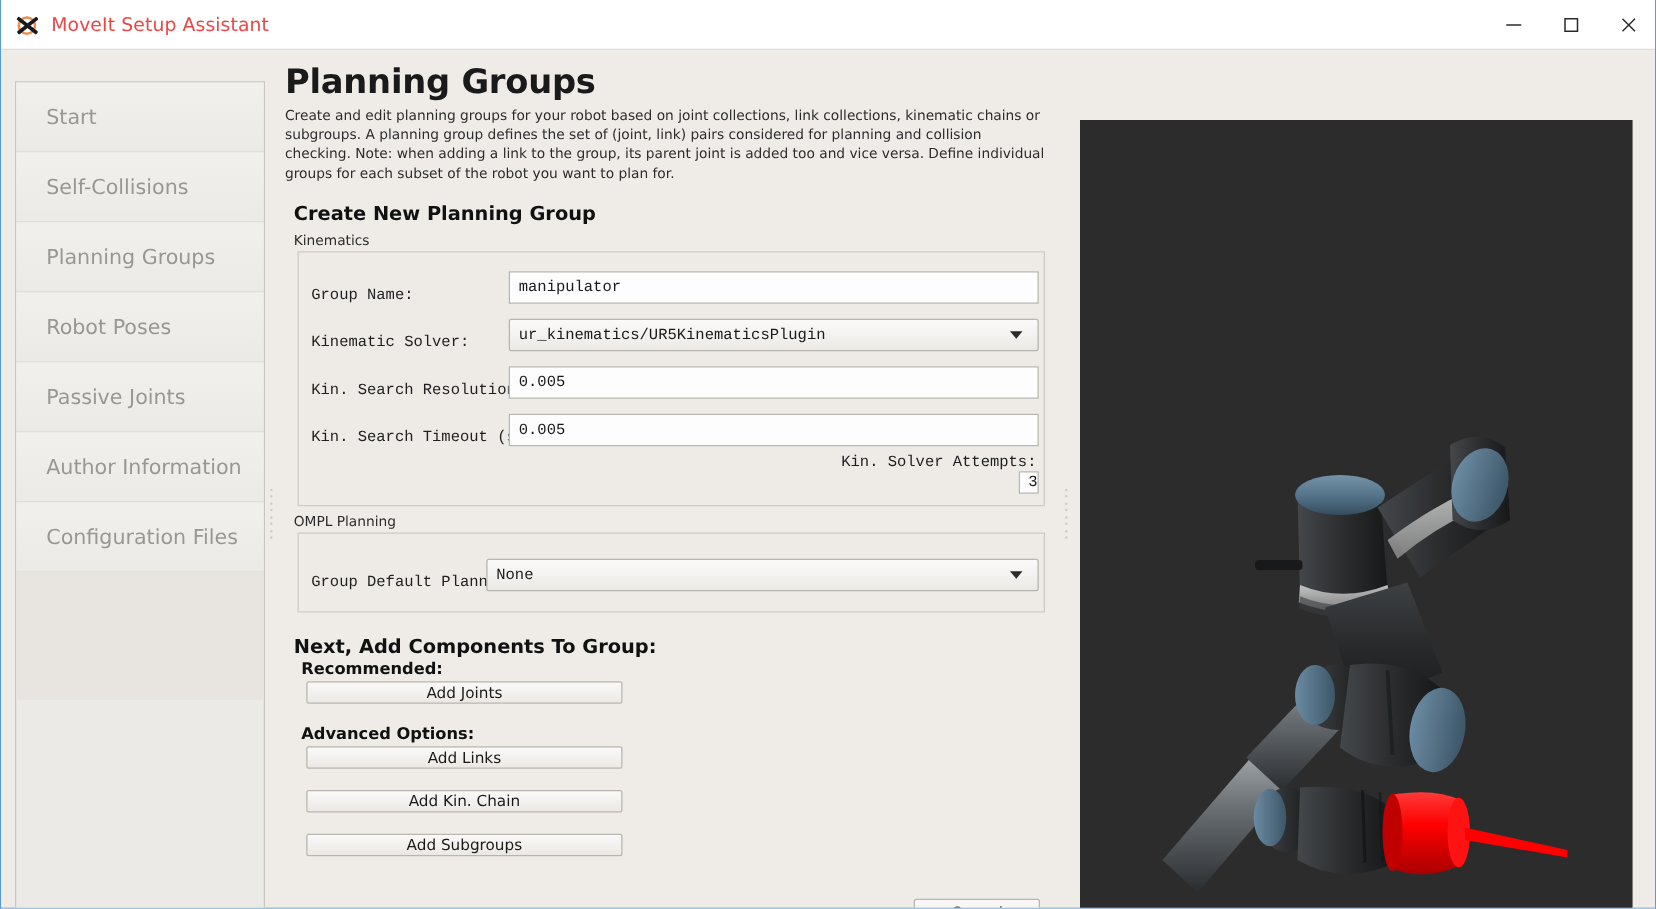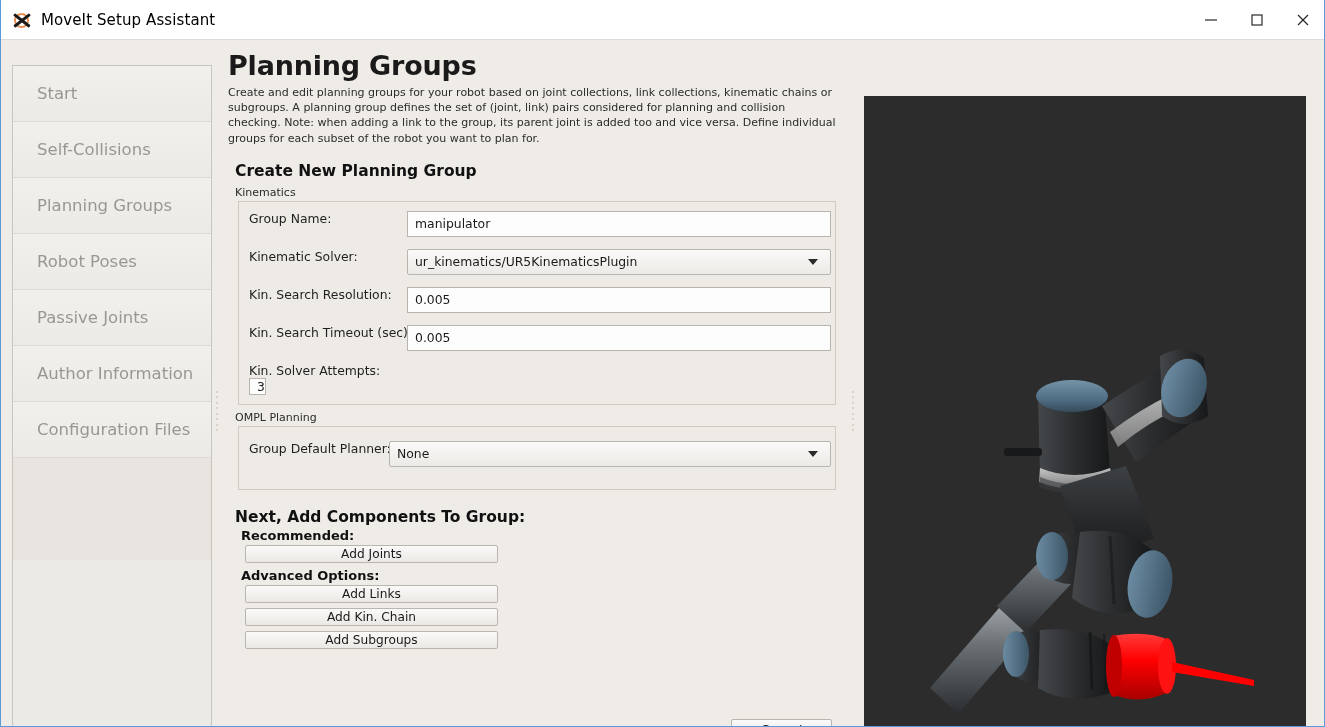--- a/index.html
+++ b/index.html
@@ -42,21 +42,21 @@
   }
   #app-icon .bar1, #app-icon .bar2 {
     position: absolute; left: 1px; top: 10px;
     width: 20px; height: 2.6px;
     background: #1a1a1a;
     border-radius: 1px;
   }
   #app-icon .bar1 { transform: rotate(38deg); }
   #app-icon .bar2 { transform: rotate(-38deg); }
   #app-title {
-    font-size: 15px; color: #000000; letter-spacing: .1px;
+    font-size: 15px; color: #ef4444; letter-spacing: .1px;
     white-space: nowrap;
   }
   #winbtns {
     position: absolute; right: 0; top: 0;
     height: 39px; display: flex;
   }
   .winbtn {
     width: 46px; height: 39px;
     display: flex; align-items: center; justify-content: center;
     color: #2a2a2a;
@@ -131,23 +131,24 @@
   }
   .groupbox {
     border: 1px solid #cfcbc4;
     background: #eeebe7;
     margin-left: 17px;
     width: 598px;
   }
 
   
   .row {
-    display: flex; align-items: flex-start;
+    display: flex; align-items: flex-end;
     height: 32px; margin: 0 0 0 0;
     padding: 0 4px 0 10px;
+    font-family: Liberation Mono, monospace;
   }
   .row .lbl {
     font-size: 12.4px; color: #1f1f1f;
     flex: 0 0 auto; width: 155px;
     white-space: nowrap;
   }
   .field {
     flex: 1 1 auto; height: 26px;
     background: #fdfdfd;
     border: 1px solid #b8b5ae;
@@ -188,21 +189,21 @@
   #next-title {
     font-size: 15.5px; font-weight: bold; color: #111;
     margin: 18px 0 1px 14px;
   }
   .subhead {
     font-size: 13px; font-weight: bold; color: #111;
     margin-left: 20px; margin-top: 2px; margin-bottom: 2px;
   }
   .wbtn {
     width: 253px; height: 18px;
-    margin-left: 24px; margin-bottom: 5px;
+    margin-left: 24px; margin-bottom: 17px;
     background: linear-gradient(to bottom, #fbfaf9 0%, #ebe8e4 100%);
     border: 1px solid #b9b6af;
     border-radius: 2px;
     display: flex; align-items: center; justify-content: center;
     font-size: 12.2px; color: #1a1a1a;
   }
   #cancel-btn {
     position: absolute; left: 510px; top: 673px;
     width: 101px; height: 21px;
     background: linear-gradient(to bottom, #fbfaf9 0%, #ebe8e4 100%);

